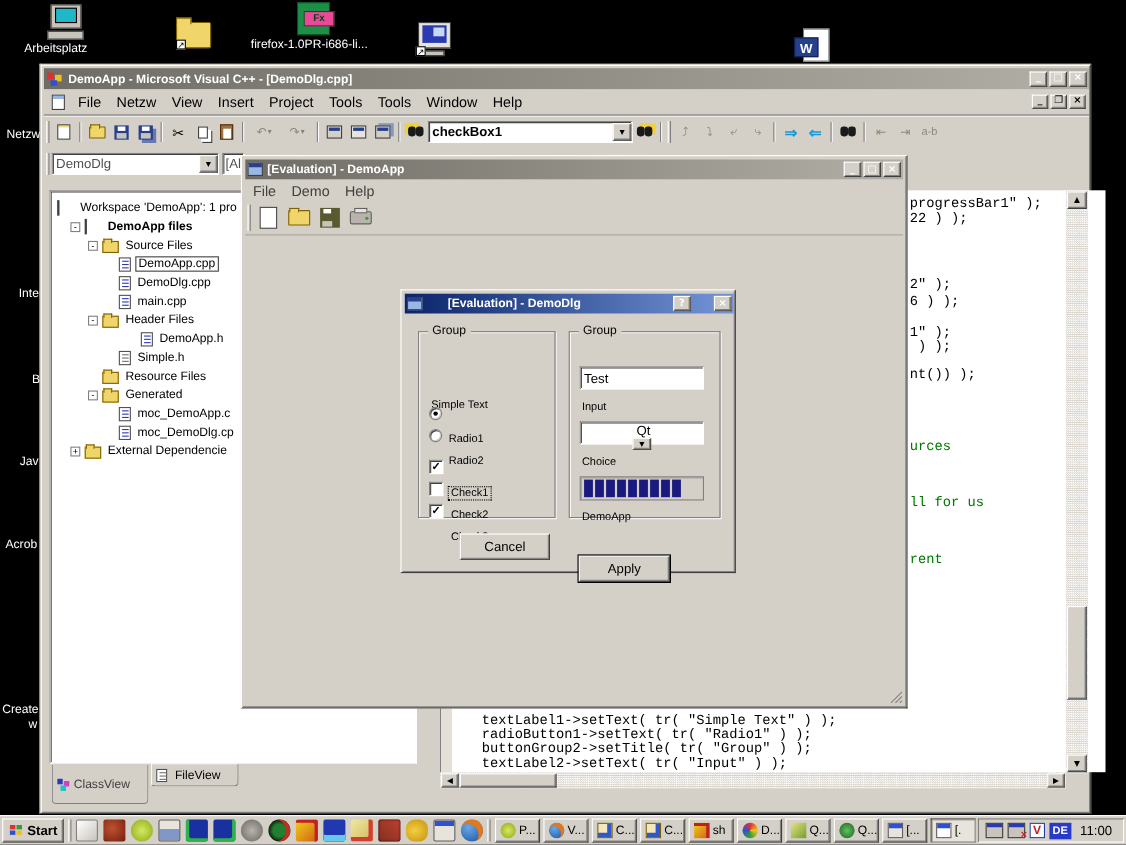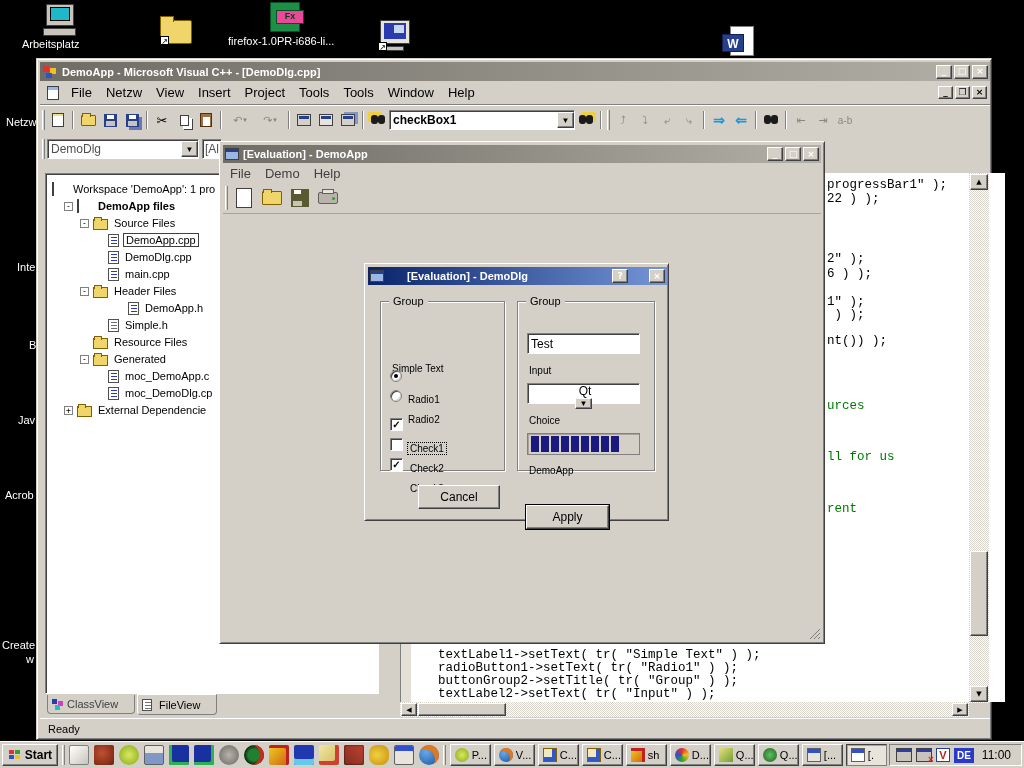--- a/index.html
+++ b/index.html
@@ -331,36 +331,33 @@
       <span class="tico i-page"></span>
       <span class="tlabel">moc_DemoDlg.cp</span>
     </div>
     <div class="trow" style="top:228px;left:18px;">
       <span class="texp">+</span>
       <span class="tico i-folder"></span>
       <span class="tlabel">External Dependencie</span>
     </div>
   </div>
 
-  <div class="abs" style="left:10px;top:636px;width:88px;height:19px;background:#d4d0c8;border:1px solid #808080;border-top:none;border-radius:0 0 4px 4px;display:flex;align-items:center;padding:0 4px;gap:3px;">
+  <div class="abs" style="left:10px;top:636px;width:88px;height:36px;background:#d4d0c8;border:1px solid #808080;border-top:none;border-radius:0 0 4px 4px;display:flex;align-items:center;padding:0 4px;gap:3px;">
     <svg width="12" height="12">
       <rect x="0" y="1" width="5" height="5" fill="#2a3ab0"></rect>
         <rect x="6" y="3" width="5" height="5" fill="#d040c0"></rect>
         <rect x="3" y="7" width="5" height="5" fill="#20c0c8"></rect>
     </svg>
     <span style="font-size:11px;color:#404040;">ClassView</span>
   </div>
   <div class="abs" style="left:100px;top:635px;width:80px;height:21px;background:#d4d0c8;border:1px solid #808080;border-top:1px solid #fff;border-left:1px solid #fff;border-radius:0 0 4px 4px;display:flex;align-items:center;padding:0 4px;gap:3px;">
     <span class="tico i-page i-doc" style="width:10px;height:12px;"></span>
     <span style="font-size:11px;">FileView</span>
   </div>
 
-  <div class="abs" style="left:3px;top:659px;width:950px;height:20px;border-top:1px solid #fff;display:flex;align-items:center;">
-    <span style="padding-left:8px;font-size:11px;">Ready</span>
-  </div>
 
   <div class="abs raised" style="left:182px;top:82px;width:606px;height:503px;z-index:5;">
     <div class="abs titlebar-inactive" style="left:3px;top:3px;width:598px;height:18px;display:flex;align-items:center;padding:0 2px;">
       <span style="width:14px;height:12px;background:#9ab6e4;border:1px solid #404040;margin-right:4px;flex:0 0 auto;box-shadow:inset 0 3px #27408b;"></span>
       <span class="ttext">[Evaluation] - DemoApp</span>
       <span style="flex:1"></span>
       <span class="btn3d btn-sm" style="width:16px;height:14px;">_</span>
       <span class="btn3d btn-sm" style="width:16px;height:14px;margin-left:2px;">□</span>
       <span class="btn3d btn-sm" style="width:16px;height:14px;margin-left:2px;">×</span>
     </div>

